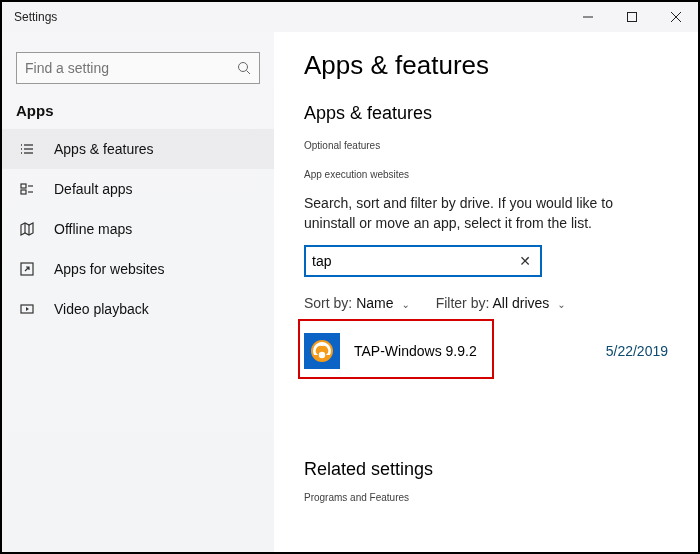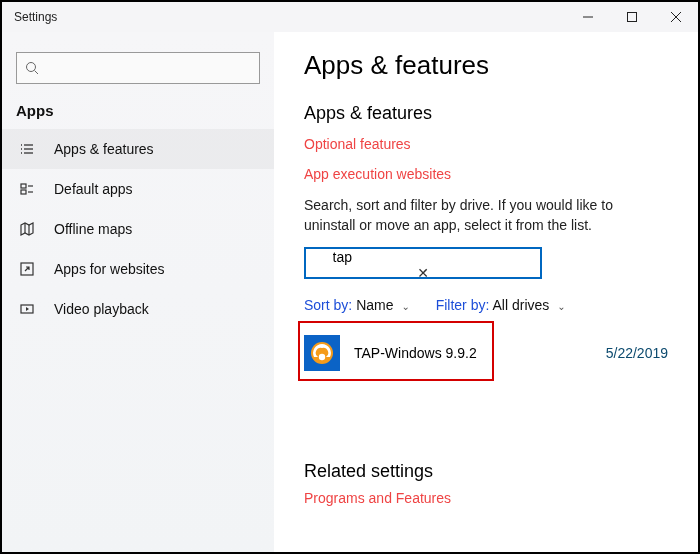--- a/index.html
+++ b/index.html
@@ -61,35 +61,34 @@
     font-weight: 600; font-size: 15px;
     color:#111;
   }
   .nav-item.selected { background: rgba(0,0,0,0.04); }
   .content {
     flex:1; padding: 18px 30px 0 30px;
     overflow-y: auto;
   }
   h1.page-title { font-size: 26px; font-weight: 400; margin-bottom: 22px; }
   h2.sub { font-size: 18px; font-weight: 400; margin-bottom: 12px; }
-  a.link { color: #ef4444; font-size: 14px; display:inline-block; margin-bottom: 14px; cursor:pointer; }
+  a.link { color: #404040; font-size: 10px; display:inline-block; margin-bottom: 14px; cursor:pointer; }
   .desc { font-size: 14px; color:#222; line-height: 1.4; margin-bottom: 12px; max-width: 360px;}
   .filter-input {
     border: 2px solid #0067c0;
     width: 238px; height: 32px;
     display: flex; align-items:center;
     padding: 0 6px;
     margin-bottom: 18px;
     background:#fff;
-    flex-direction:column;
   }
   .filter-input input { flex:1; border:none; outline:none; font-size:14px; }
   .filter-input .clr { width:18px; text-align:center; color:#333; cursor:pointer; font-size:14px;}
   .sortrow { font-size: 14px; color:#333; margin-bottom: 12px; }
-  .sortrow .lab { color:#1d4ed8;margin-top:32px; }
+  .sortrow .lab { color:#404040;margin-top:32px; }
   .sortrow .val { color:#111; }
   .sortrow .chev { font-size:10px; margin: 0 22px 0 4px; color:#555;}
   .app-row {
     display:flex; align-items:center;
     height: 56px;
     position: relative;
   }
   .highlight-box {
     position:absolute;
     left:-6px; top:-4px;
@@ -130,20 +129,21 @@
           <line x1="10" y1="0" x2="0" y2="10" stroke="#222" stroke-width="1"></line>
         </svg>
     </div>
   </div>
 </div>
 
 <div class="main">
   <div class="sidebar">
 
     <div class="search-wrap">
+      <input placeholder="Find a setting" style="">
       <span>
         <svg width="14" height="14" viewBox="0 0 14 14">
             <circle cx="6" cy="6" r="4.5" fill="none" stroke="#666" stroke-width="1"></circle>
             <line x1="9.5" y1="9.5" x2="13" y2="13" stroke="#666" stroke-width="1"></line>
           </svg>
       </span>
     </div>
 
     <div class="section-head">Apps</div>
 

